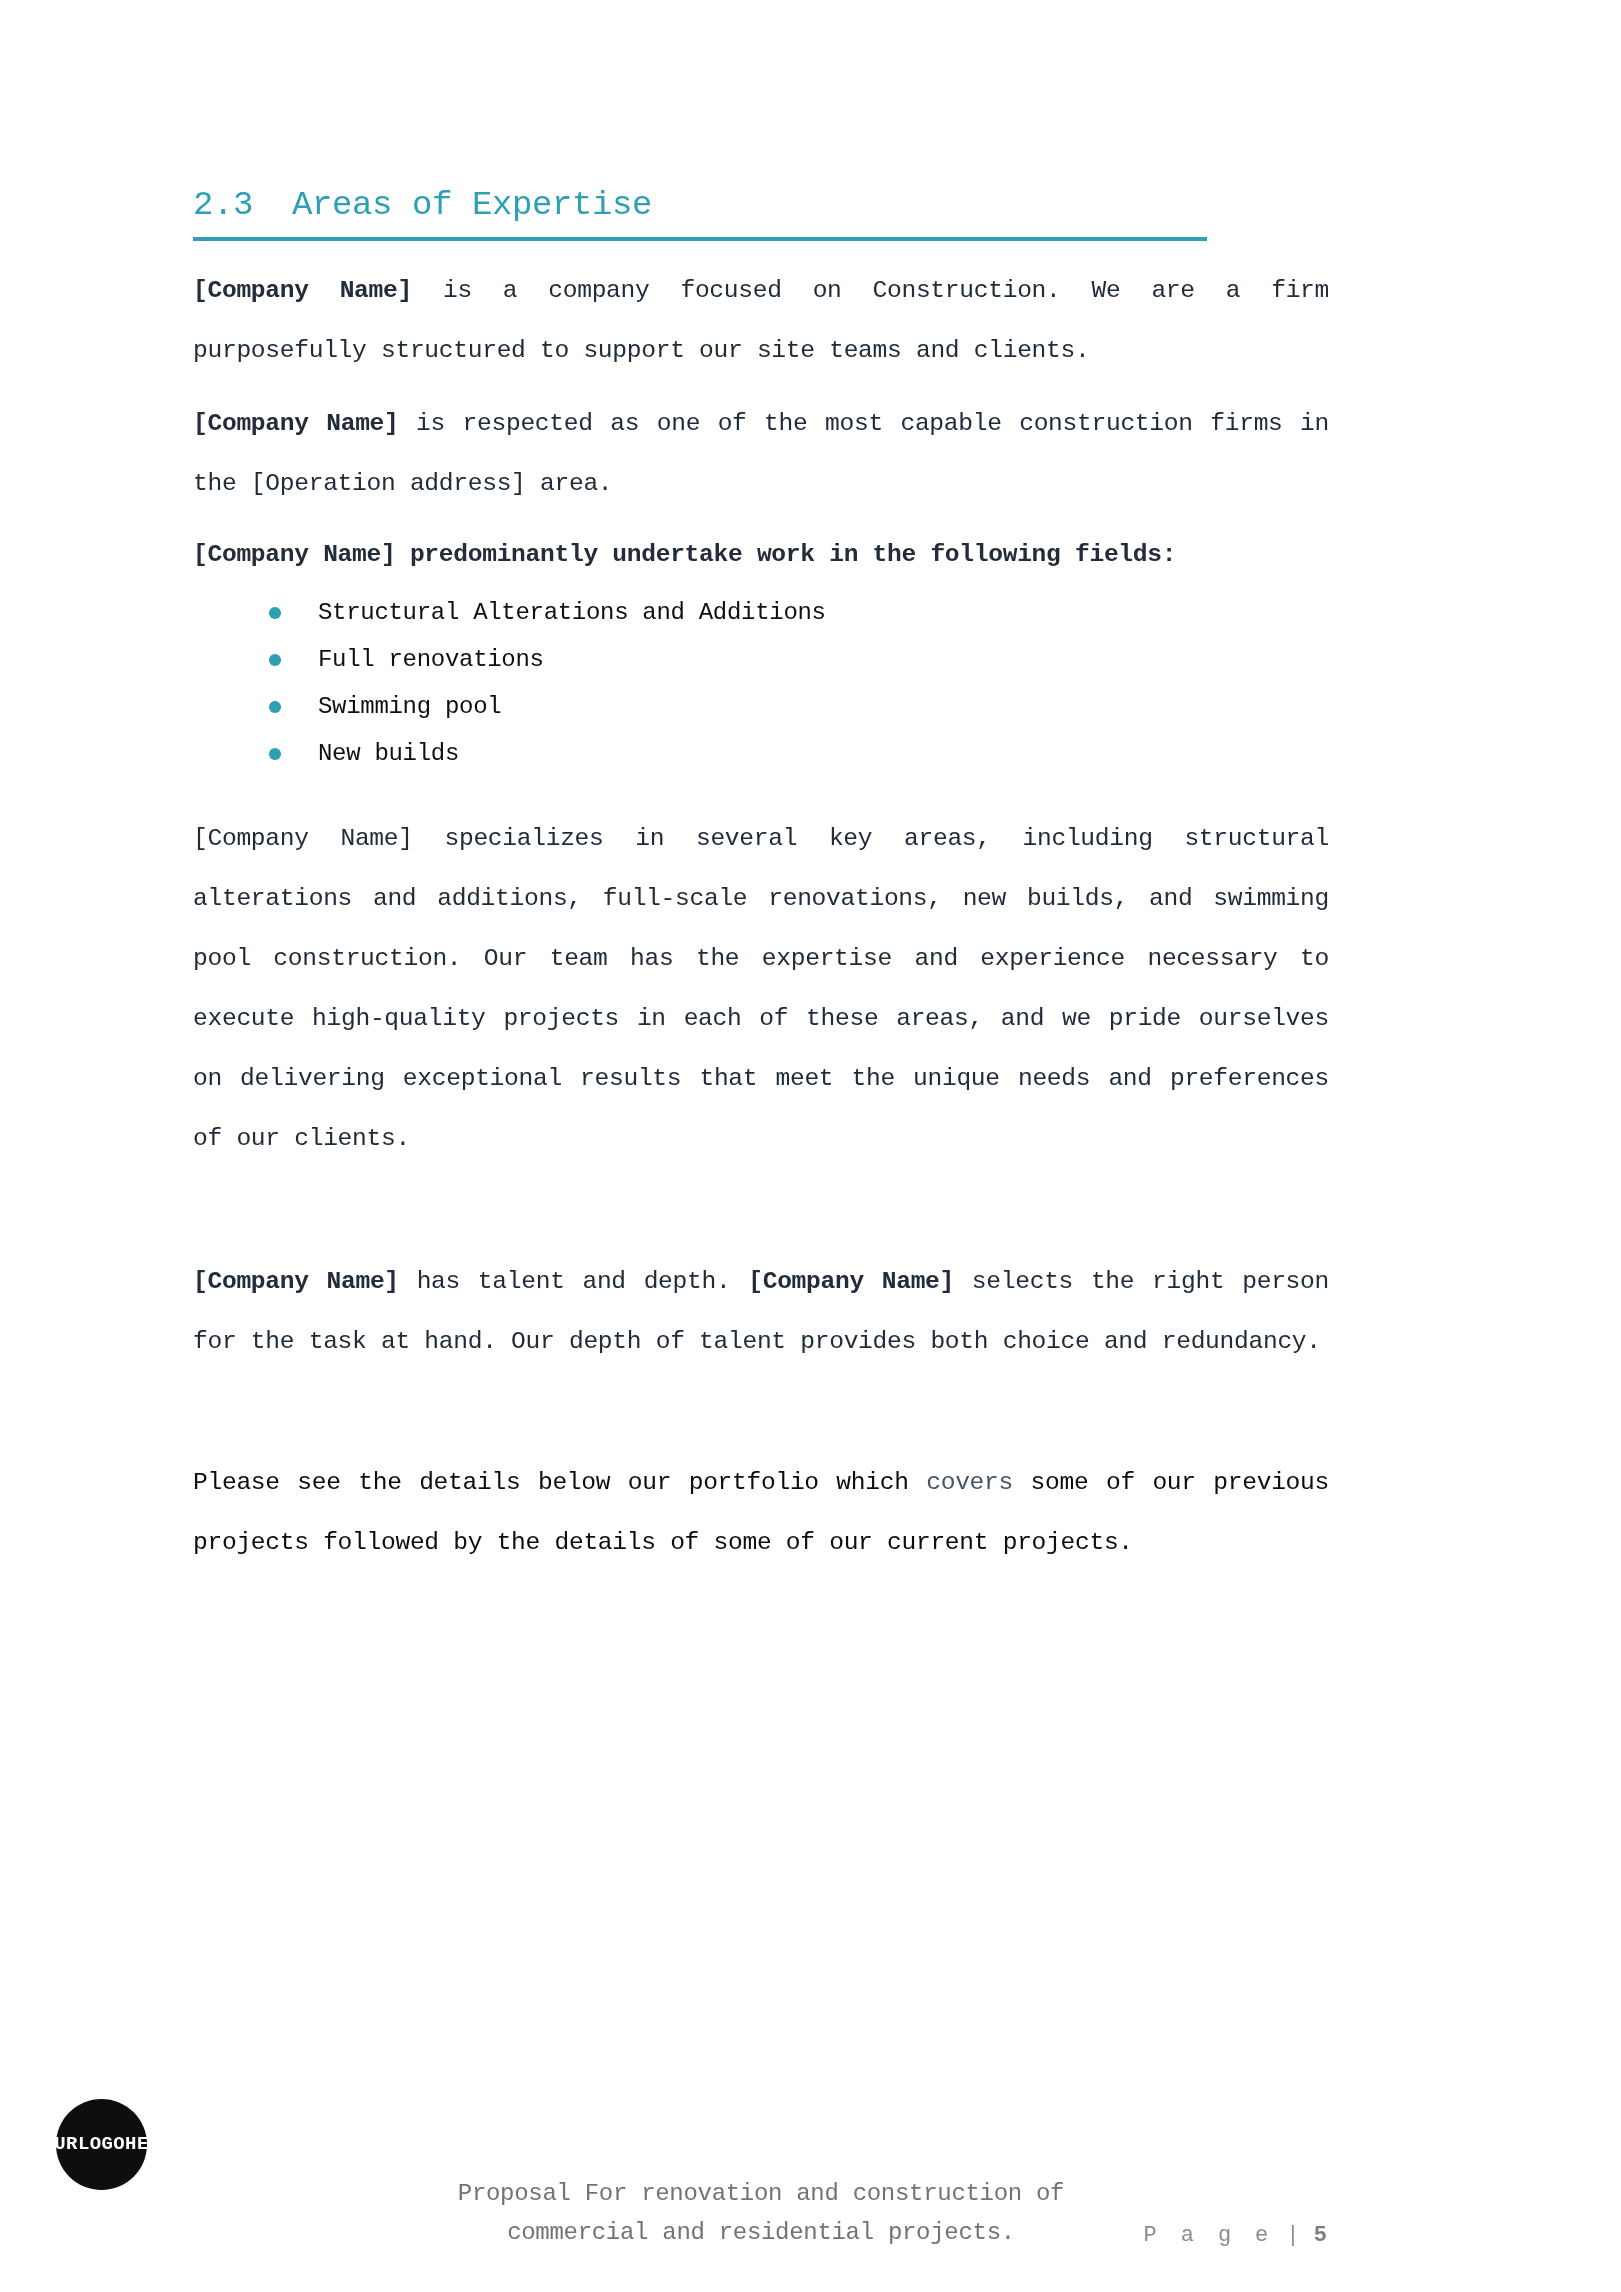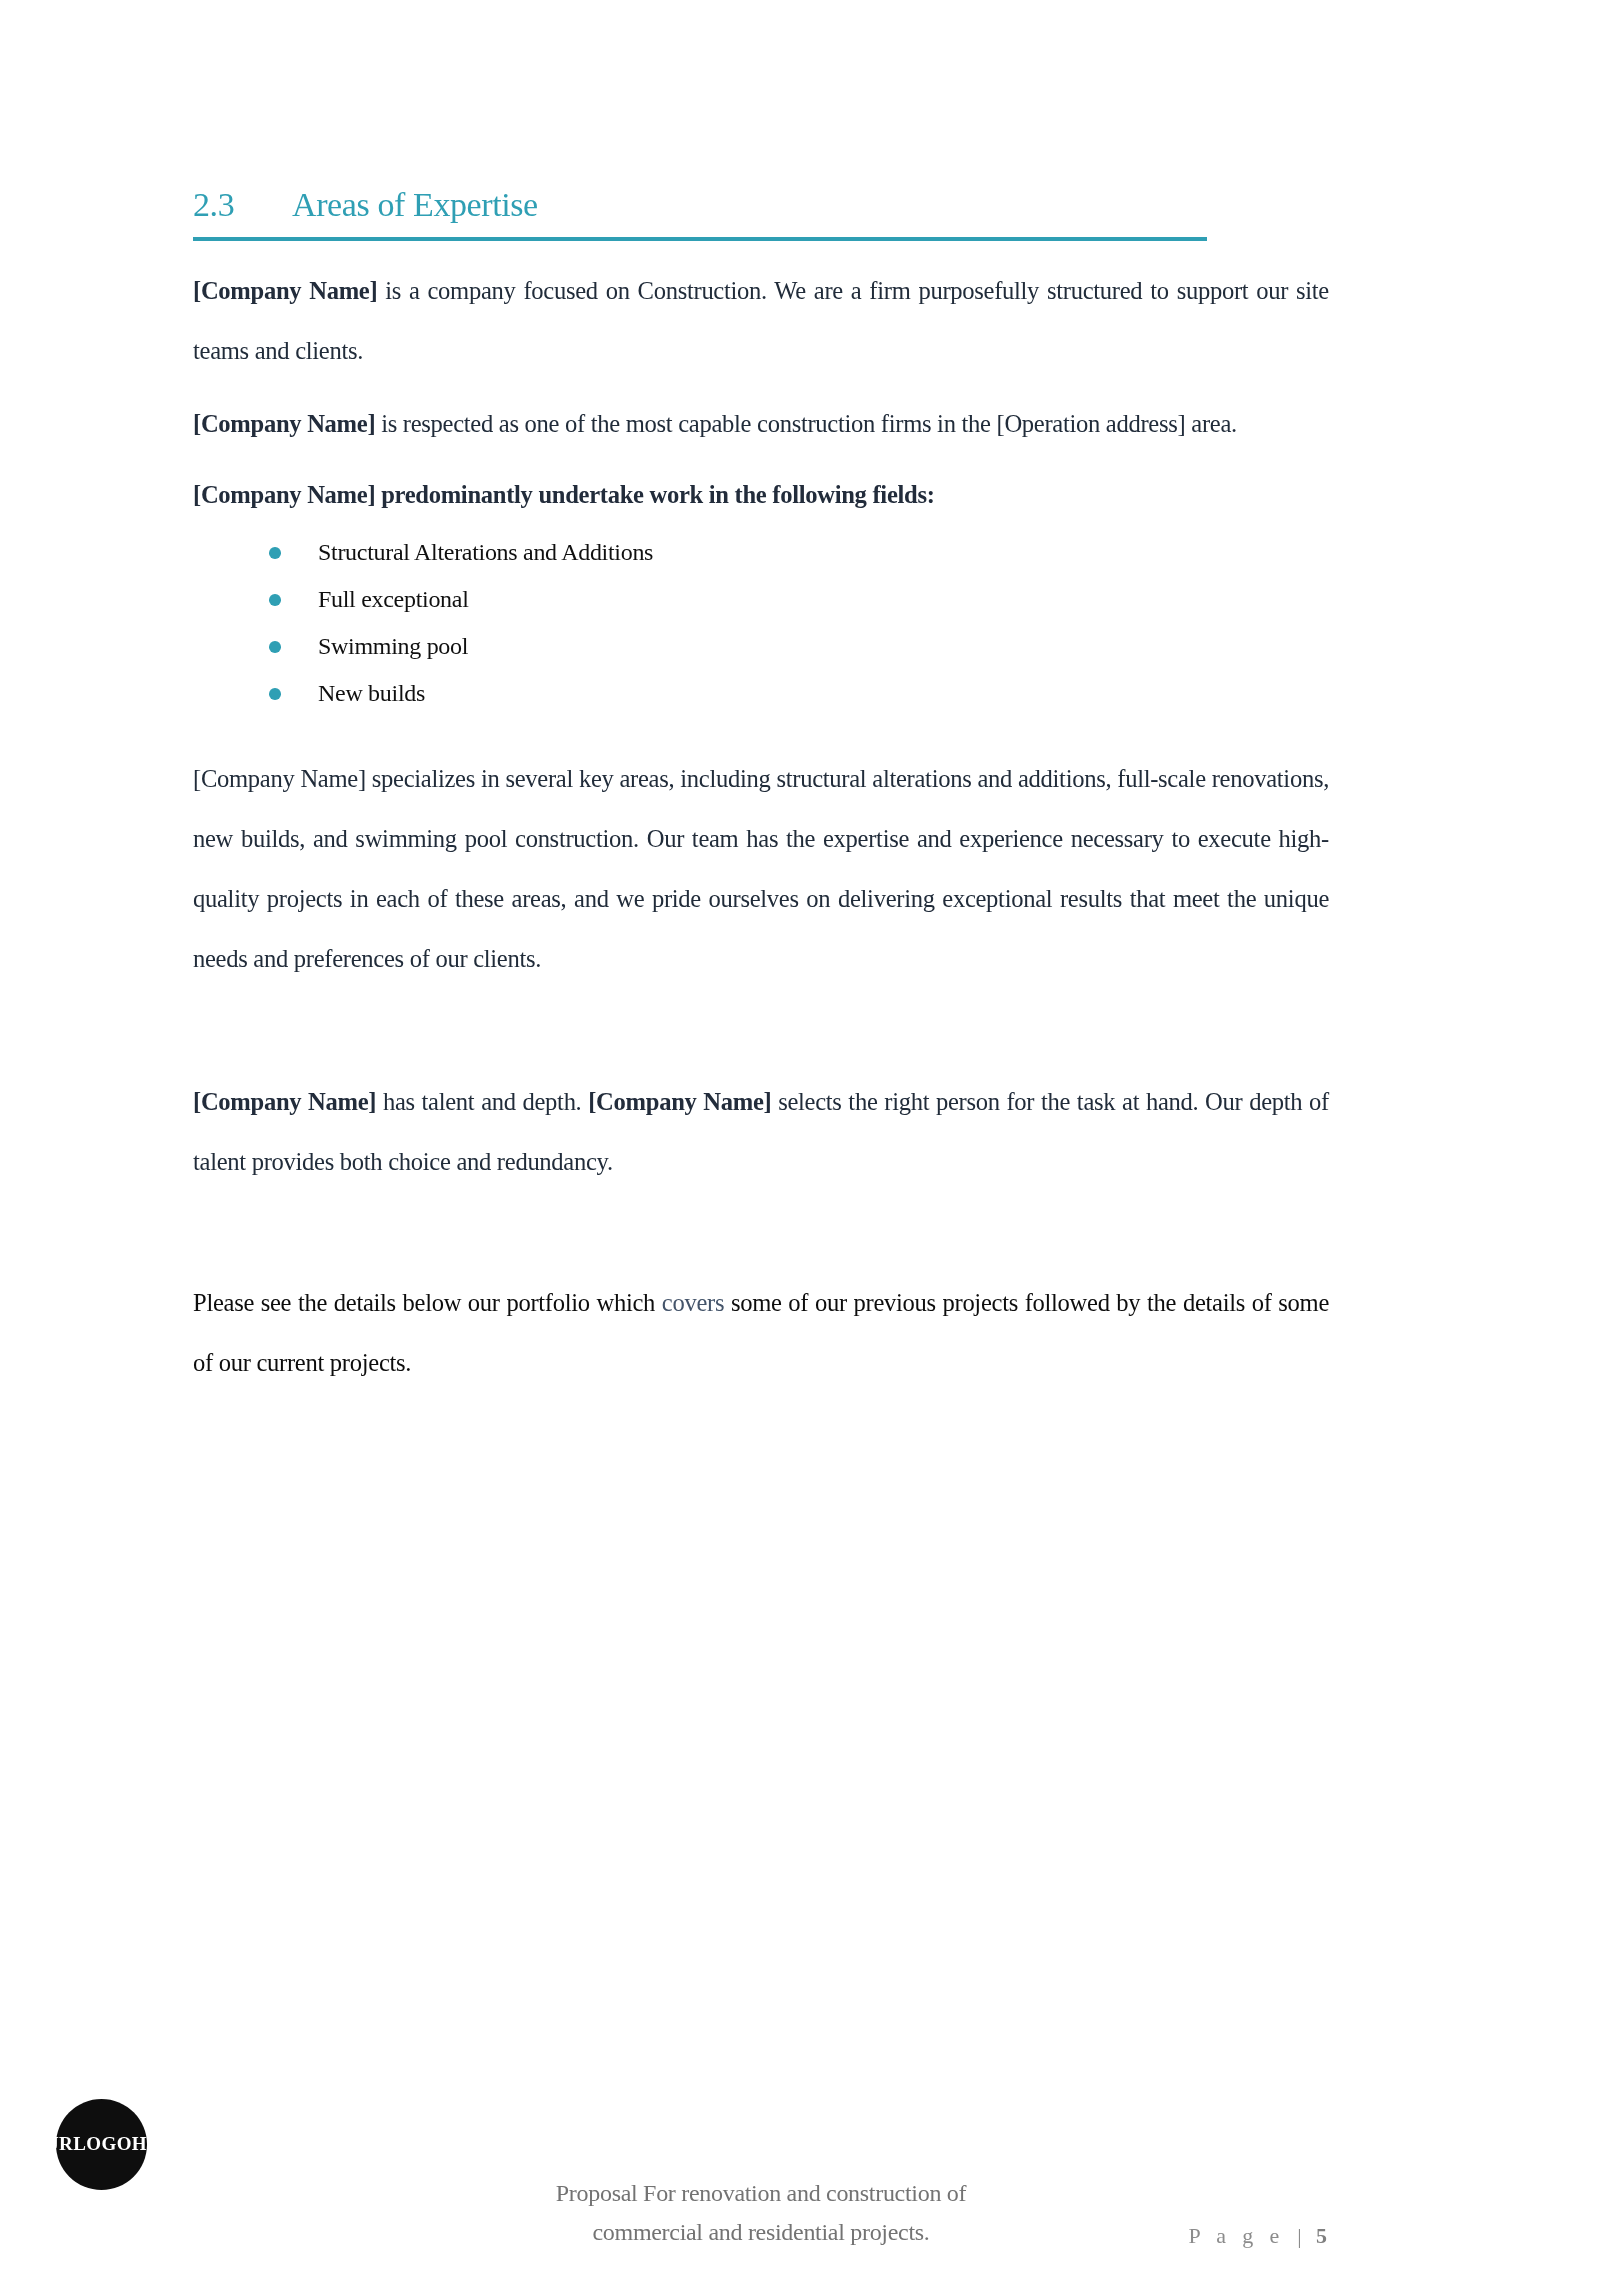--- a/index.html
+++ b/index.html
@@ -1,21 +1,21 @@
 <!DOCTYPE html>
 <html style="font-size:14.3px"><head>
 <meta charset="utf-8">
 <style>
   html,body{margin:0;padding:0;background:#ffffff;}
   .page{
     position:relative;
     width:1522px;
     height:2293px;
     background:#ffffff;
-    font-family:Liberation Serif, serif;
+    font-family:Liberation Mono, monospace;
     overflow:hidden;
   }
   .content{
     margin:0 193px 0 193px;
     padding-top:186px;
   }
   
   .heading{
     display:flex;
     align-items:baseline;
@@ -123,21 +123,21 @@
     </div>
 
     <p class="para"><strong>[Company Name]</strong><span> is a company focused on Construction. We are a firm purposefully structured to support our site teams and clients.</span></p>
 
     <p class="para"><strong>[Company Name]</strong><span> is respected as one of the most capable construction firms in the [Operation address] area.</span></p>
 
     <p class="para bold-line"><strong>[Company Name] predominantly undertake work in the following fields:</strong></p>
 
     <ul class="bullets">
       <li><span class="dot"></span><span>Structural Alterations and Additions</span></li>
-      <li><span class="dot"></span><span>Full exceptional</span></li>
+      <li><span class="dot"></span><span>Full renovations</span></li>
       <li><span class="dot"></span><span>Swimming pool</span></li>
       <li><span class="dot"></span><span>New builds</span></li>
     </ul>
 
     <p class="para spacer-p4"><span>[Company Name] specializes in several key areas, including structural alterations and additions, full-scale renovations, new builds, and swimming pool construction. Our team has the expertise and experience necessary to execute high-quality projects in each of these areas, and we pride ourselves on delivering exceptional results that meet the unique needs and preferences of our clients.</span></p>
 
     <p class="para spacer-p5"><strong>[Company Name]</strong><span> has talent and depth. </span><strong>[Company Name]</strong><span> selects the right person for the task at hand. Our depth of talent provides both choice and redundancy.</span></p>
 
     <p class="para black spacer-p6"><span>Please see the details below our portfolio which </span><span class="covers">covers</span><span> some of our previous projects followed by the details of some of our current projects.</span></p>
 

